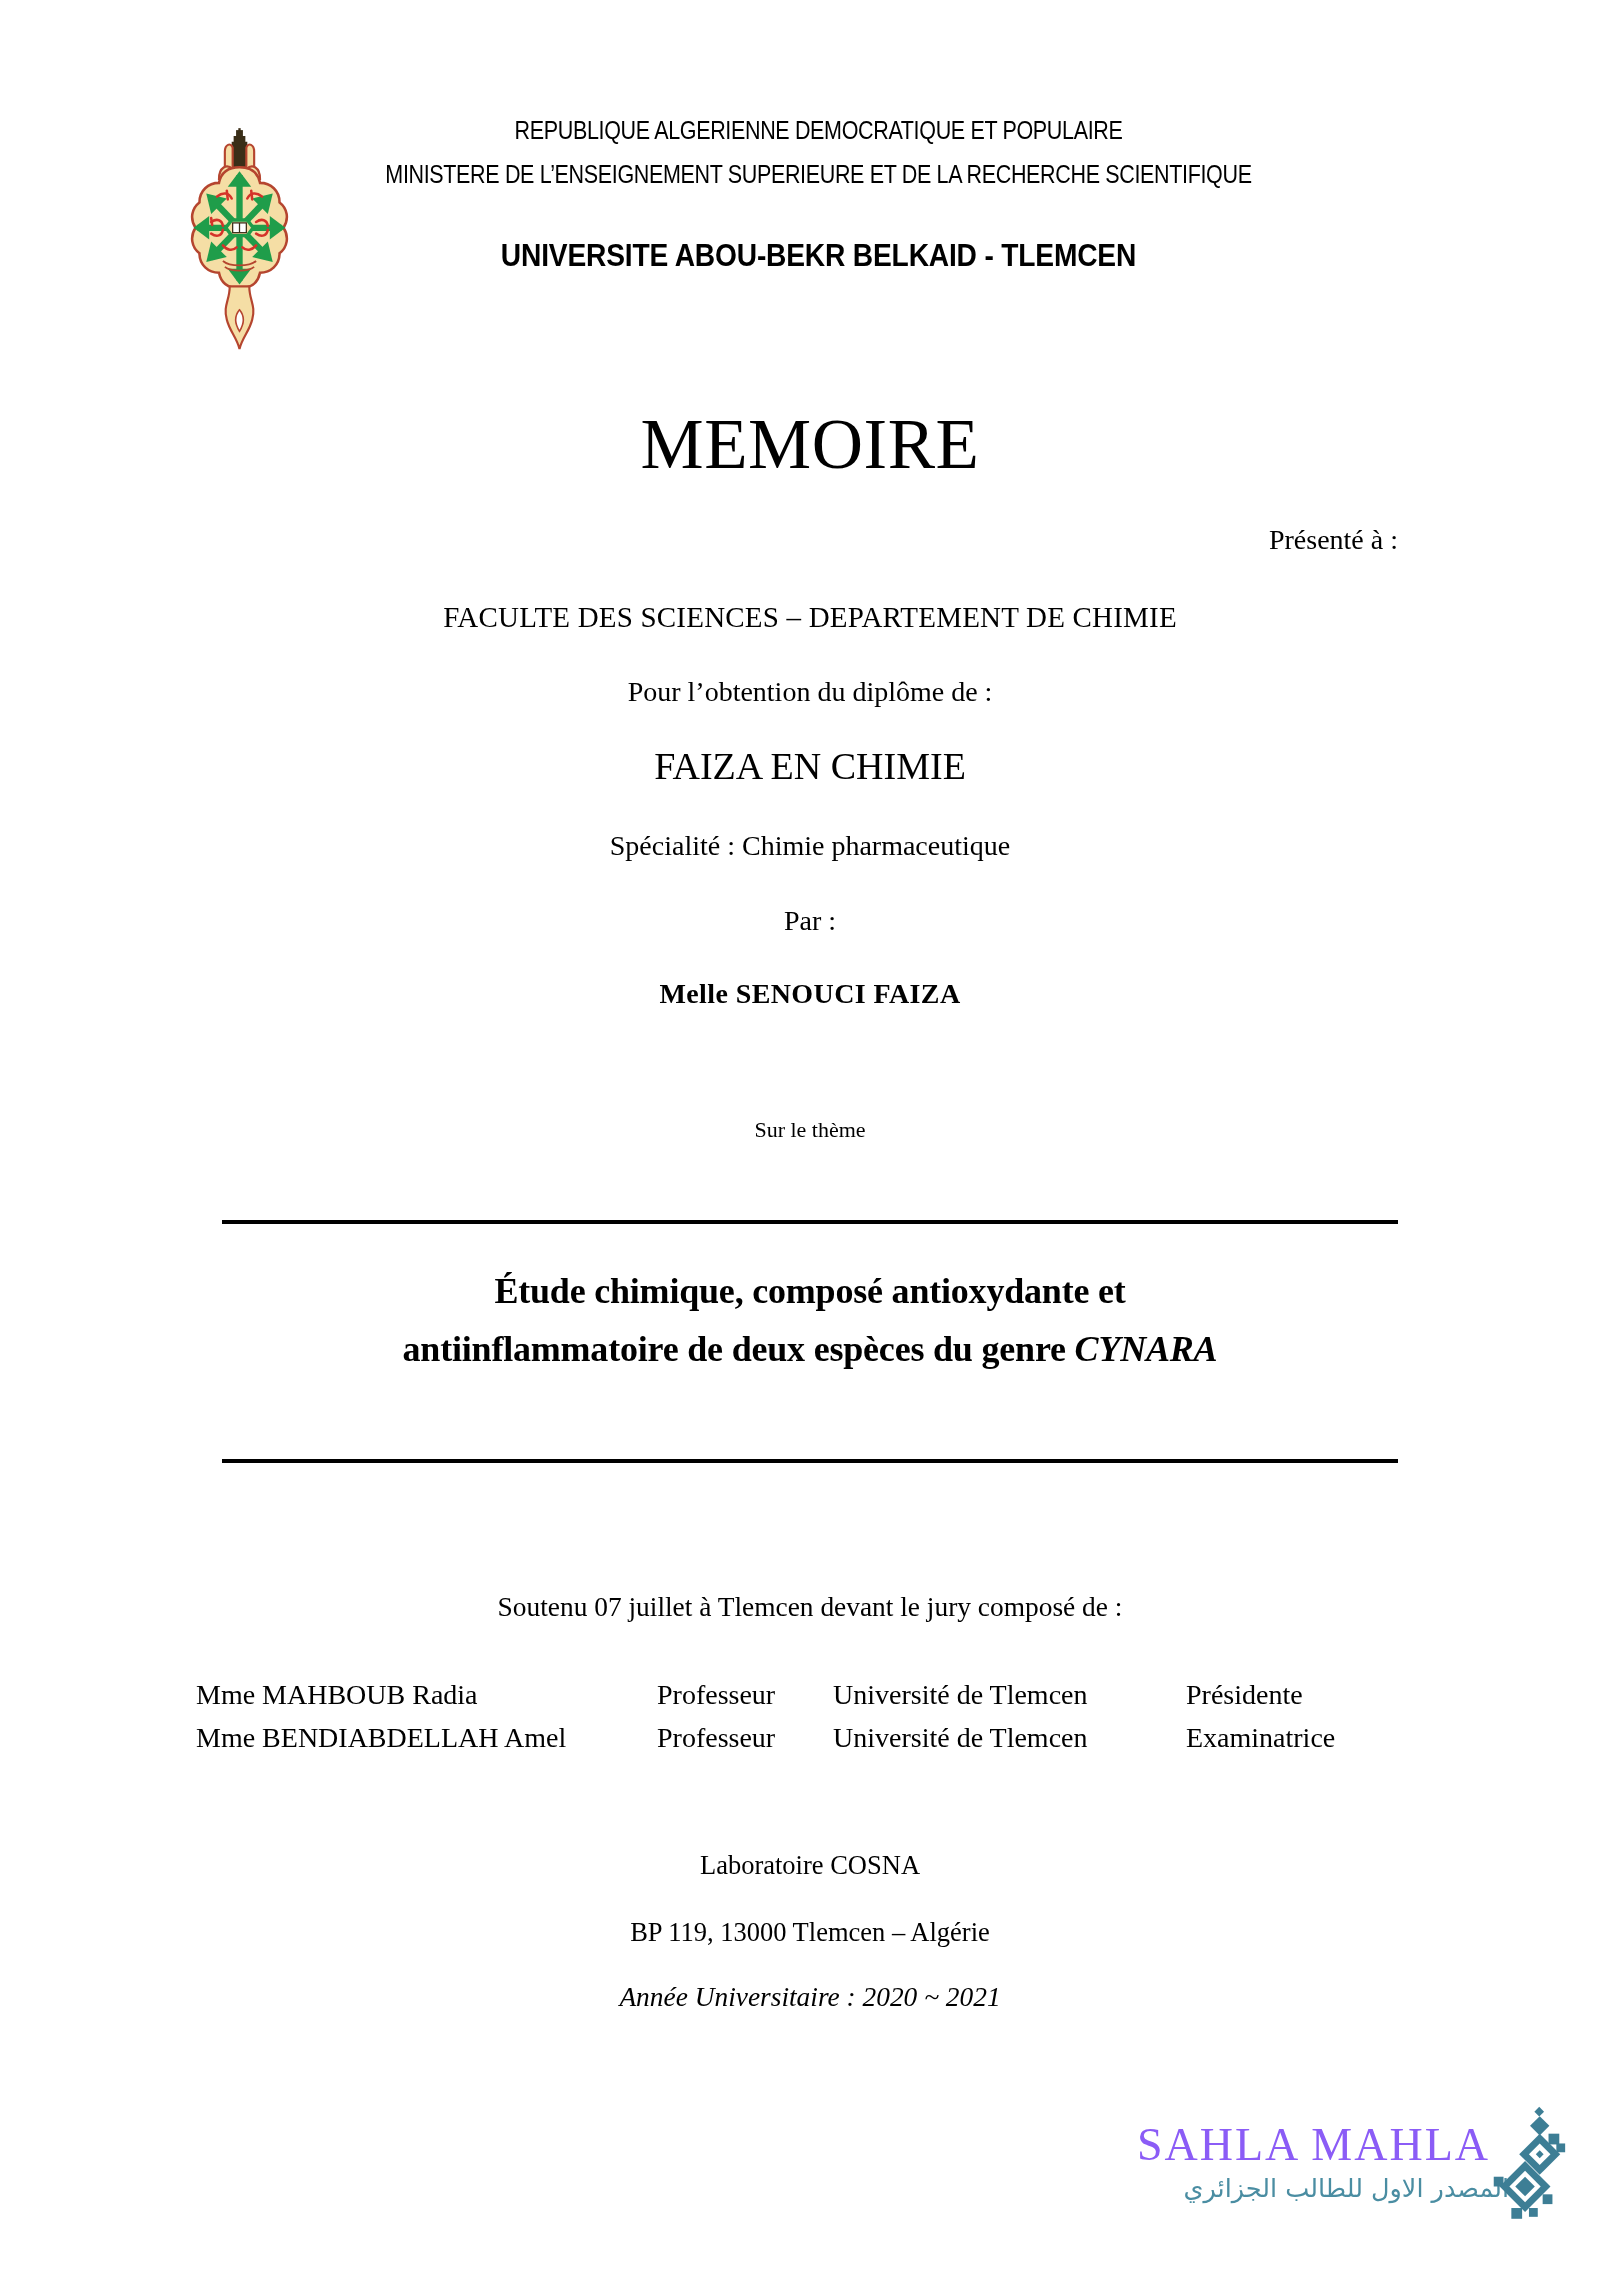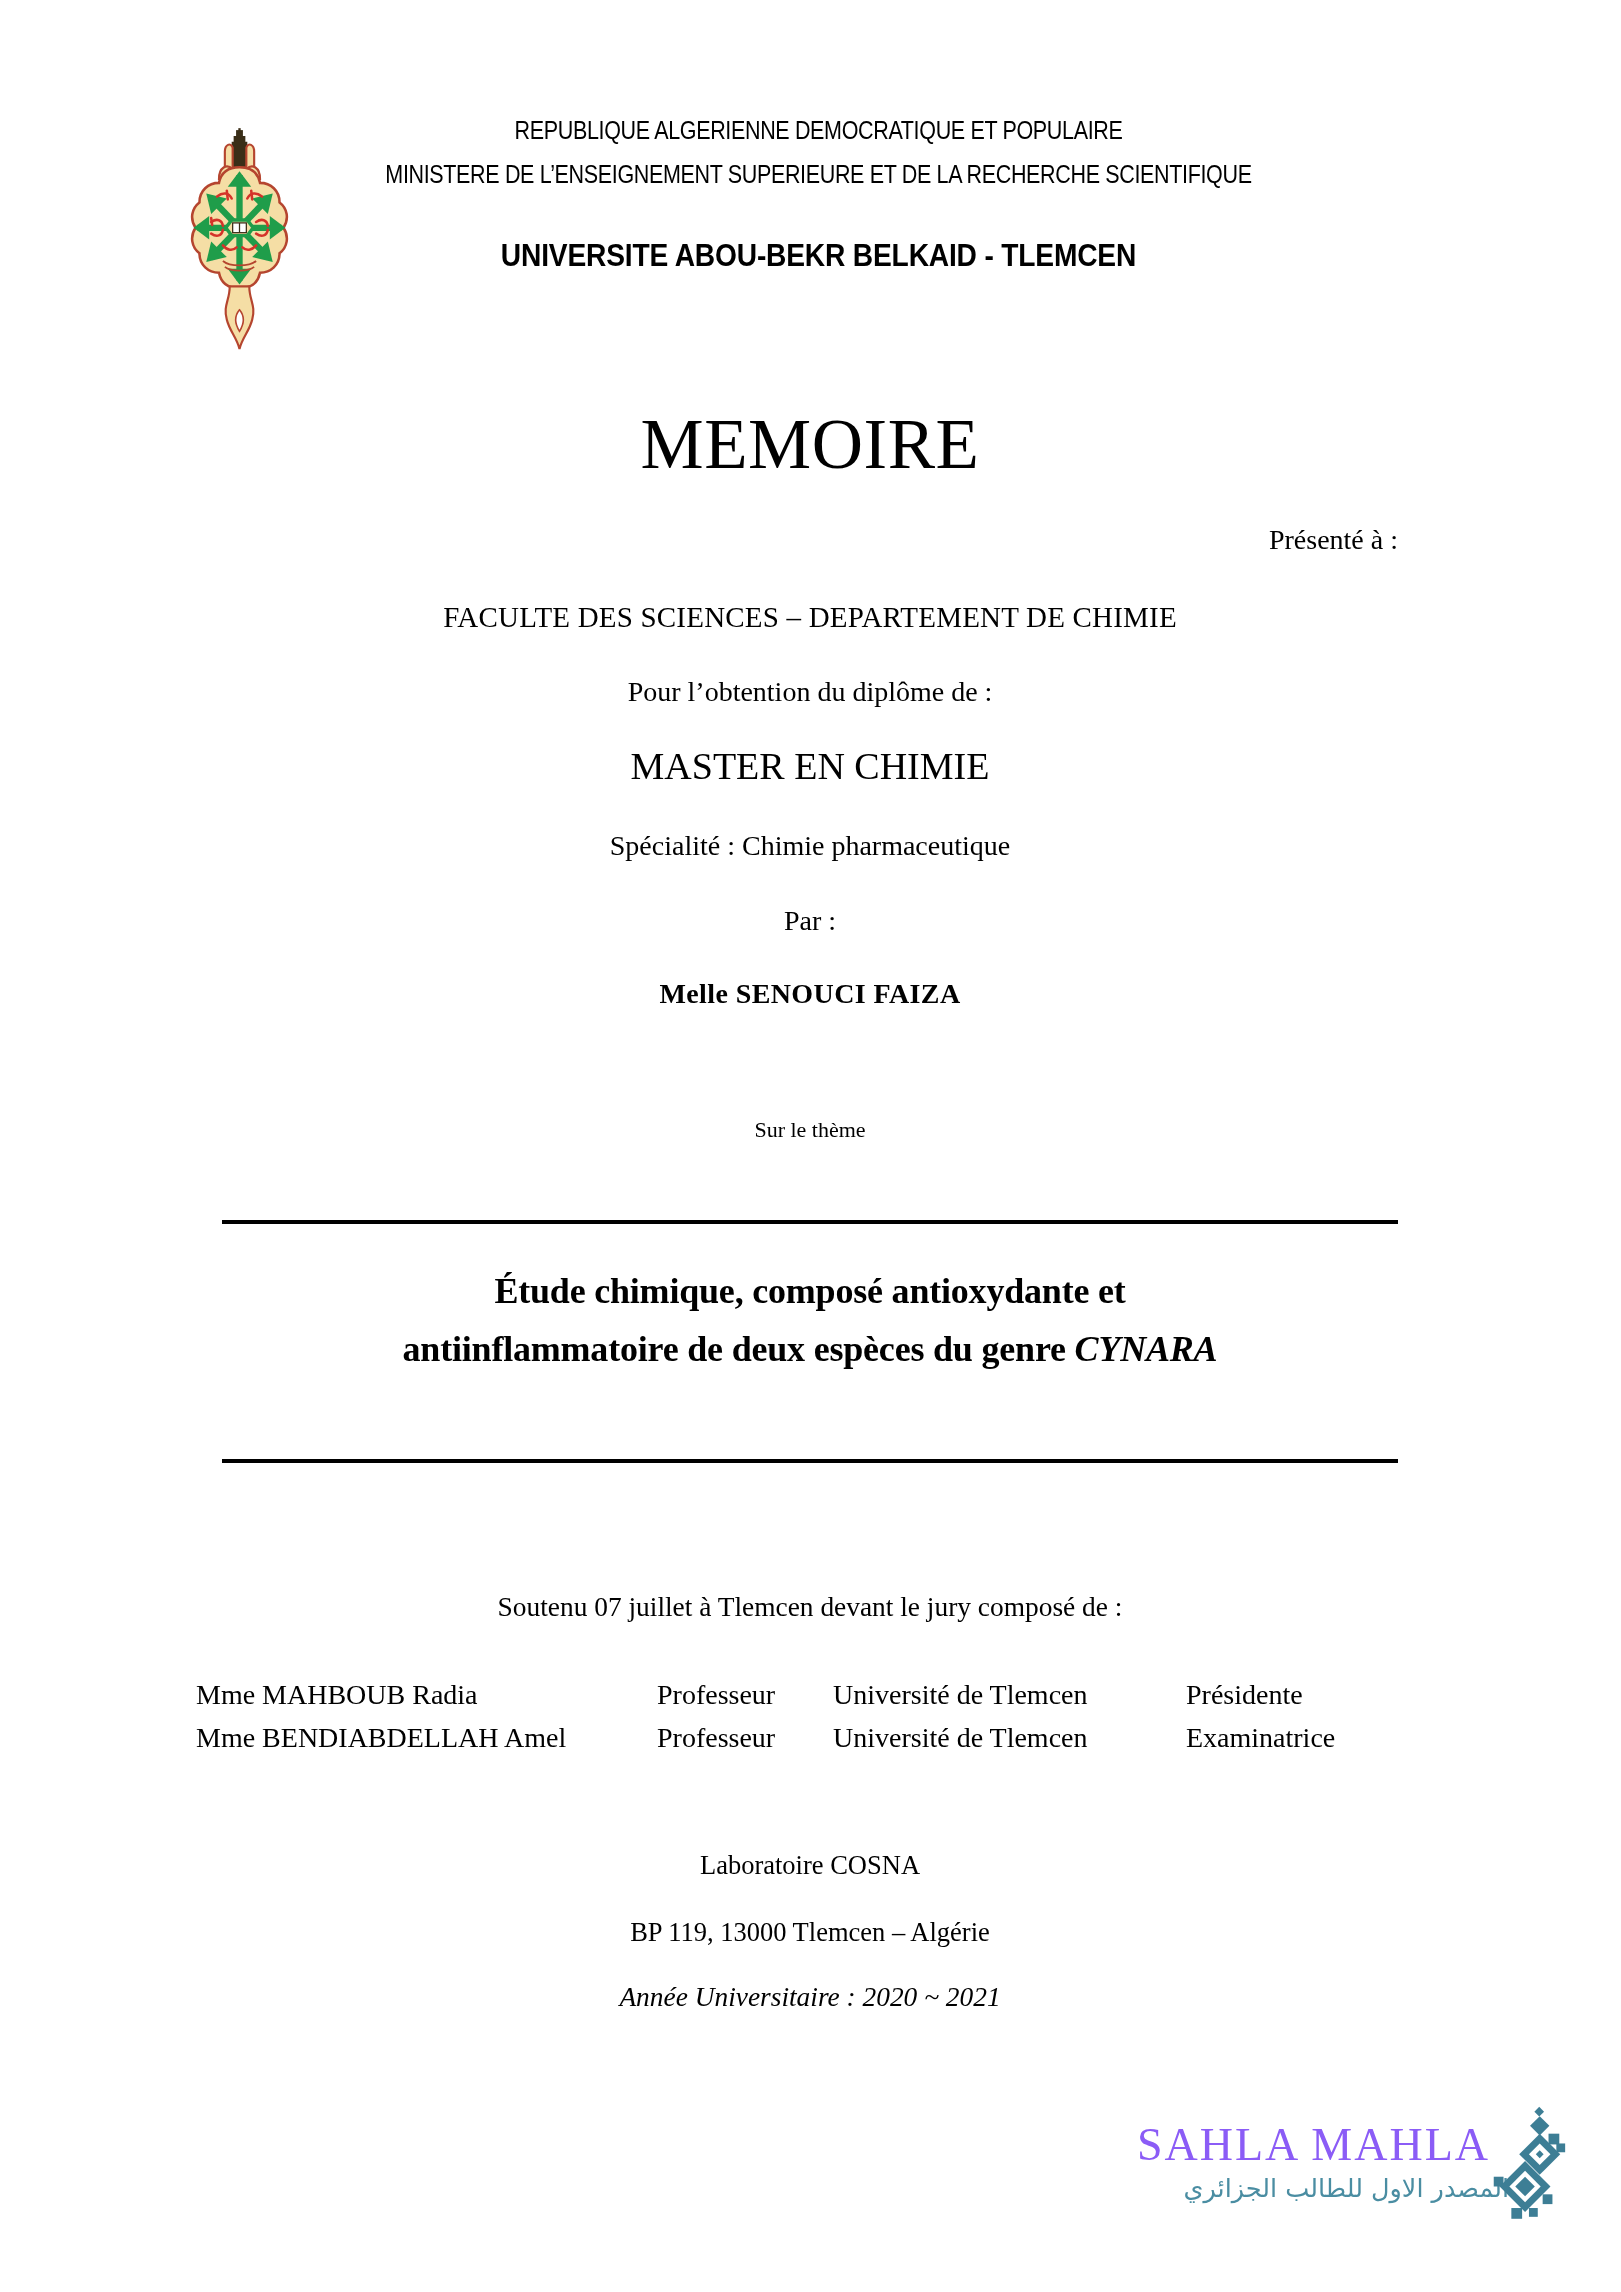--- a/index.html
+++ b/index.html
@@ -303,21 +303,21 @@
   </div>
 
   <div class="center-col memoire" style="top:409px;">MEMOIRE</div>
 
   <div class="center-col lead" style="top:526px;text-align:right;">Présenté à :</div>
 
   <div class="center-col faculty" style="top:603px;">FACULTE DES SCIENCES – DEPARTEMENT DE CHIMIE</div>
 
   <div class="center-col lead" style="top:678px;">Pour l’obtention du diplôme de :</div>
 
-  <div class="center-col degree" style="top:747px;">MASTER EN CHIMIE</div>
+  <div class="center-col degree" style="top:747px;">FAIZA EN CHIMIE</div>
 
   <div class="center-col specialty" style="top:832px;">Spécialité : Chimie pharmaceutique</div>
 
   <div class="center-col lead" style="top:907px;">Par :</div>
 
   <div class="center-col author" style="top:980px;">Melle SENOUCI FAIZA</div>
 
   <div class="center-col theme" style="top:1119px;">Sur le thème</div>
 
   <div class="rule" style="top:1220px;"></div>

